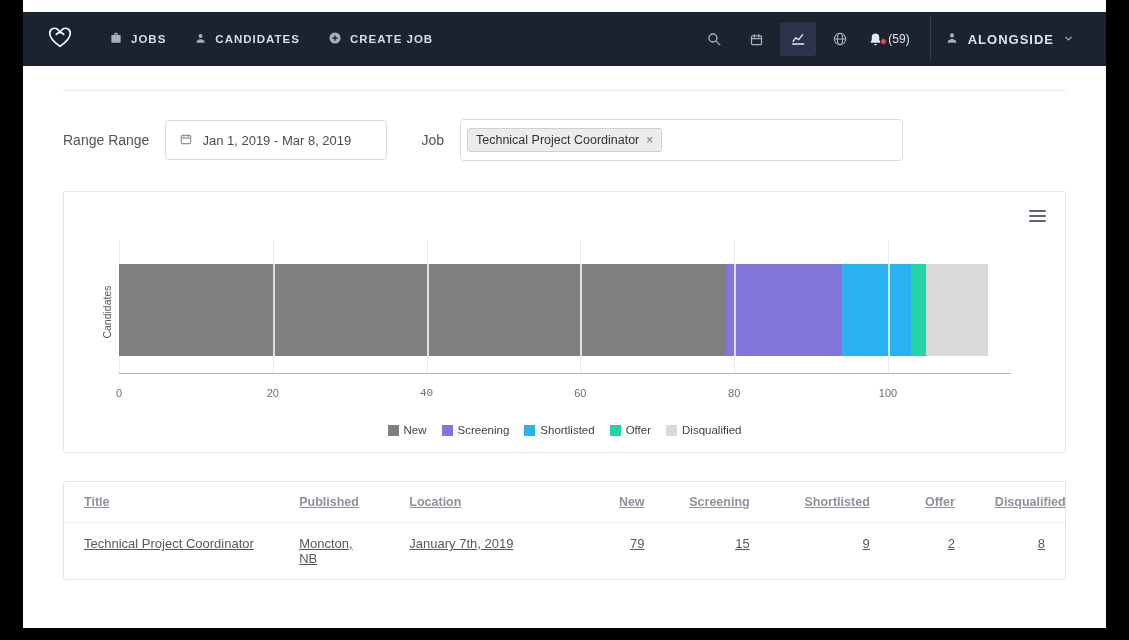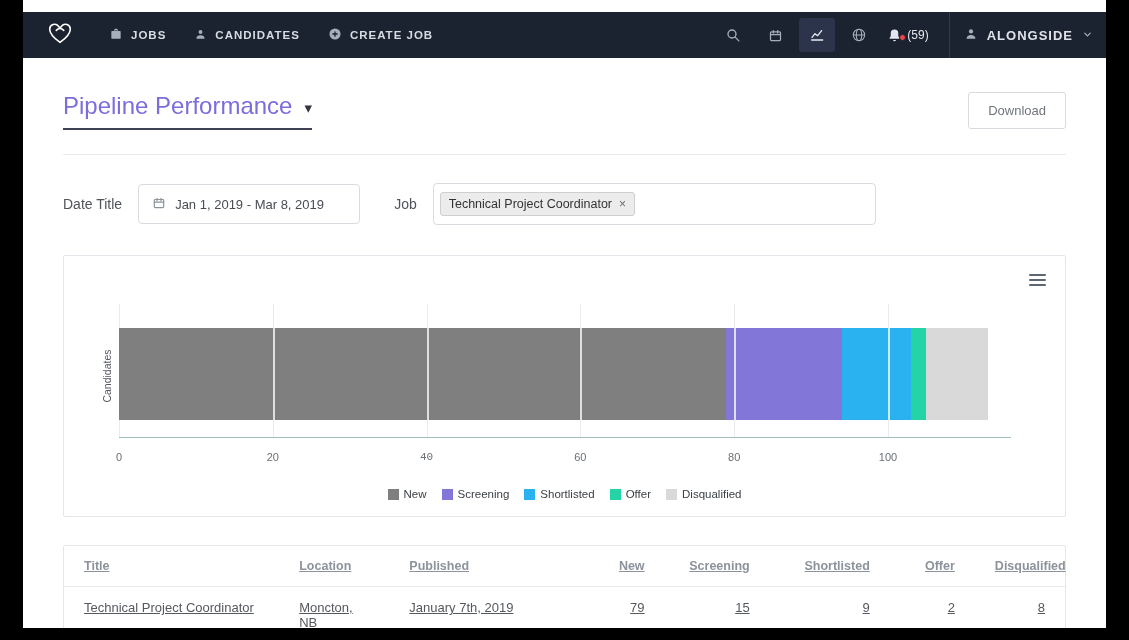--- a/index.html
+++ b/index.html
@@ -2,21 +2,21 @@
 <html><head>
 <meta charset="utf-8">
 <style>
   * { margin:0; padding:0; box-sizing:border-box; }
   html,body { width:1129px; height:640px; }
   body { font-family:"Liberation Sans", sans-serif; background:#000; position:relative; overflow:hidden; }
 
   .page { position:absolute; left:23px; right:23px; top:0; bottom:12px; background:#fff; overflow:hidden; }
 
   
-  .navbar { margin-top:12px; height:46px; background:#1b2330; display:flex; align-items:center; padding:0 13px 0 22px; }
+  .navbar { margin-top:12px; height:54px; background:#1b2330; display:flex; align-items:center; padding:0 32px 0 22px; }
   .logo { display:flex; align-items:center; margin-right:34px; cursor:pointer; }
   .nav-menu { display:flex; align-items:center; gap:28px; }
   .nav-item { display:flex; align-items:center; gap:8px; color:#d8dce3; font-size:11.5px; font-weight:700; letter-spacing:1px; cursor:pointer; }
   .nav-item svg { color:#a7aebb; }
   .nav-right { margin-left:auto; display:flex; align-items:center; }
   .icon-btn { width:36px; height:34px; display:flex; align-items:center; justify-content:center; color:#a7aebb; cursor:pointer; margin-left:6px; position:relative; }
   .icon-btn.active { background:#2b344a; border-radius:3px; color:#e8ebf0; }
   .bell-wrap { display:flex; align-items:center; gap:5px; color:#e3e6ec; font-size:12px; cursor:pointer; margin-left:6px; padding:0 4px; position:relative; }
   .bell-dot { position:absolute; top:6px; left:16px; width:7px; height:7px; border-radius:50%; background:#e8484d; border:1px solid #1b2330; }
   .nav-divider { width:1px; height:46px; background:#323c4e; margin:0 14px 0 16px; }
@@ -162,32 +162,25 @@
           <svg width="11" height="11" viewBox="0 0 24 24" fill="none" stroke="currentColor" stroke-width="2.6" stroke-linecap="round">
               <path d="M6 9l6 6 6-6"></path>
             </svg>
         </span>
       </div>
     </div>
   </div>
 
   <div class="main">
 
-    <div class="header-row">
-      <div class="page-title-wrap">
-        <span class="page-title">Pipeline Performance</span>
-        <span class="title-caret">▾</span>
-      </div>
-      <button class="download-btn">Download</button>
-    </div>
 
     <hr class="divider">
 
     <div class="filter-row">
-      <span class="filter-label">Date Title</span>
+      <span class="filter-label">Range Range</span>
       <div class="date-input">
         <span>
           <svg width="14" height="14" viewBox="0 0 24 24" fill="none" stroke="currentColor" stroke-width="2" stroke-linecap="round">
               <rect x="4" y="6" width="16" height="14" rx="1.5"></rect>
               <path d="M4 10.5h16M8.5 4v4M15.5 4v4"></path>
             </svg>
         </span>
         <span>Jan 1, 2019 - Mar 8, 2019</span>
       </div>
       <span class="filter-label job-label">Job</span>
@@ -252,22 +245,22 @@
           <div class="legend-item">
             <div class="swatch" style="background: rgb(217, 217, 217);"></div>
             <div class="legend-label">Disqualified</div>
           </div>
         </div>
     </div>
 
     <div class="data-table">
       <div class="t-row thead">
           <div class="cell th">Title</div>
+          <div class="cell th">Published</div>
           <div class="cell th">Location</div>
-          <div class="cell th">Published</div>
           <div class="cell th num">New</div>
           <div class="cell th num">Screening</div>
           <div class="cell th num">Shortlisted</div>
           <div class="cell th num">Offer</div>
           <div class="cell th num">Disqualified</div>
         </div>
       <div>
           <div class="t-row">
             <div class="cell td">Technical Project Coordinator</div>
             <div class="cell td">Moncton, NB</div>

